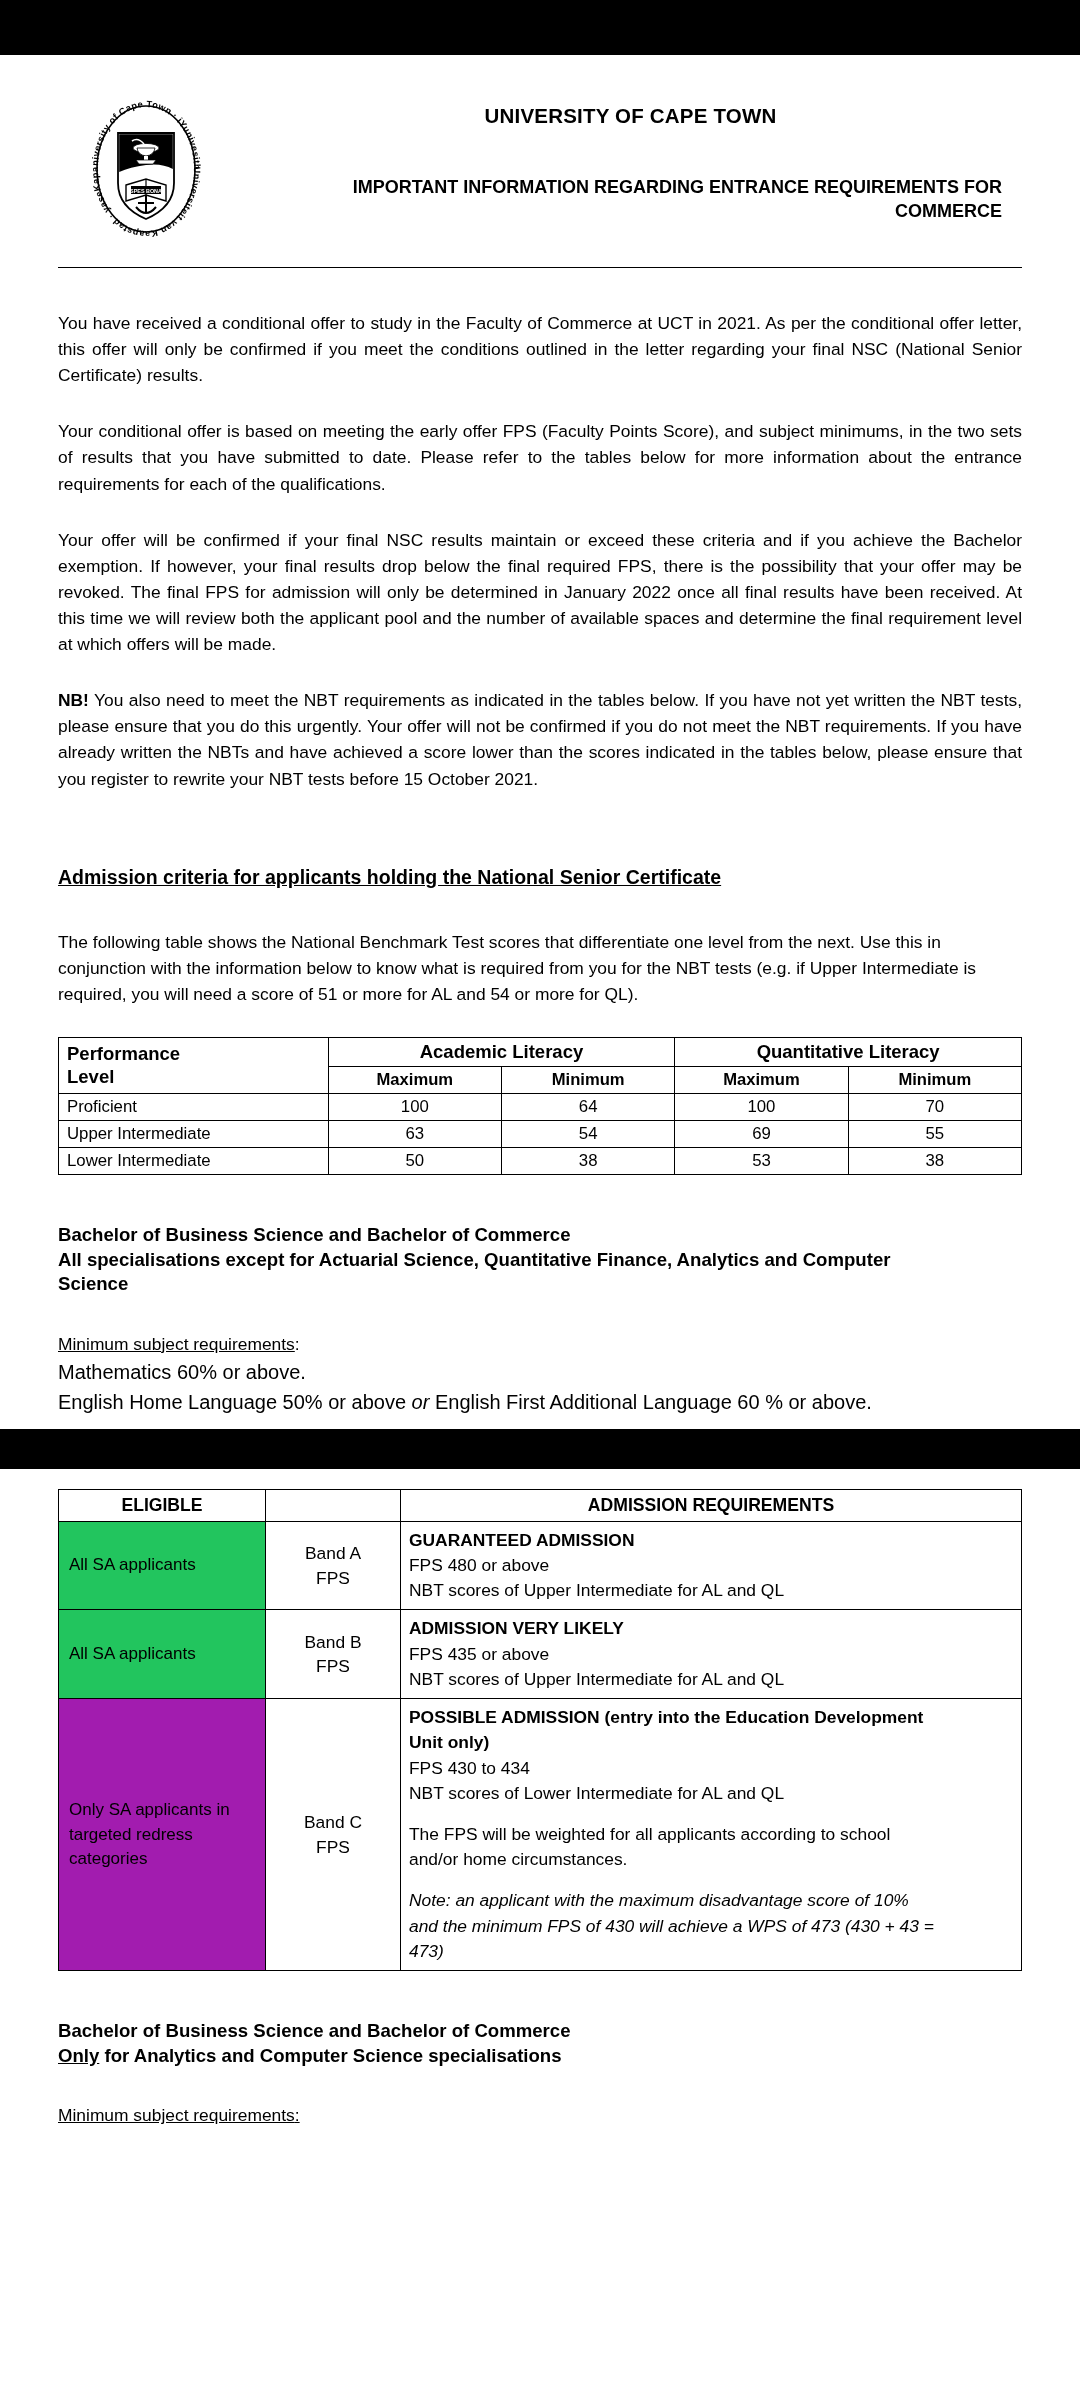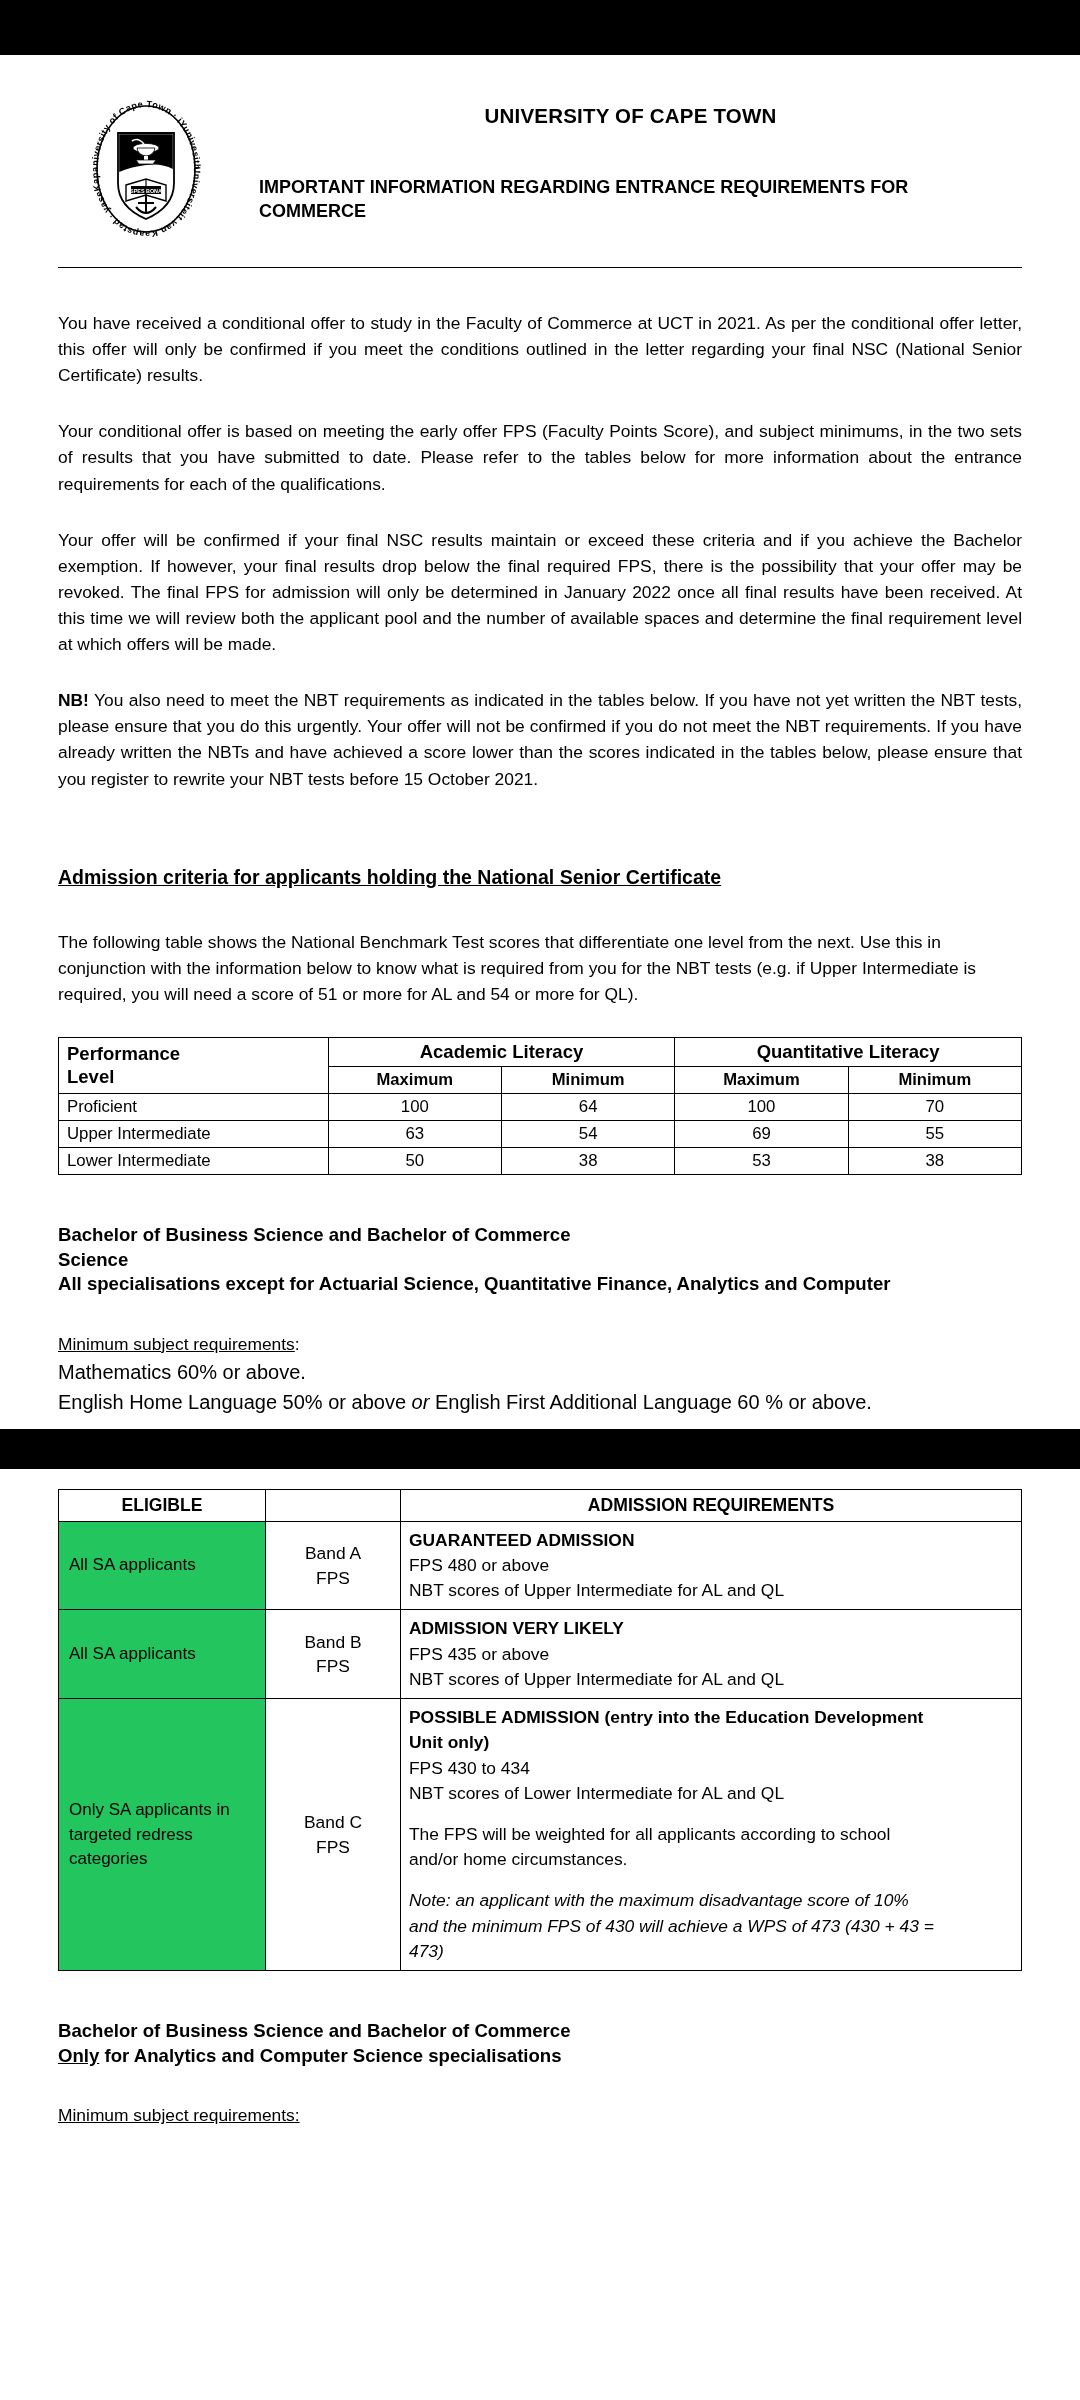--- a/index.html
+++ b/index.html
@@ -41,21 +41,21 @@
     padding-top:26px;
   }
   .h-title{
     text-align:center;
     font-weight:bold;
     font-size:20.5px;
     letter-spacing:0.2px;
     line-height:1.25;
   }
   .h-sub{
-    text-align:left;
+    text-align:right;
     font-weight:bold;
     font-size:18px;
     line-height:1.35;
     margin-top:46px;
     padding:0 10px;
   }
 
   hr.rule{
     border:0;
     border-top:1.6px solid #000;
@@ -150,21 +150,21 @@
     padding:6px 8px;
   }
   table.adm td.c-elig{
     width:190px;
     background:#22c55e;
     font-size:17px;
     line-height:1.42;
     vertical-align:middle;
     padding-left:10px;
   }
-  table.adm td.c-elig.dark{background:#22c55e;}
+  table.adm td.c-elig.dark{background:#a21caf;}
   table.adm td.c-band{
     width:118px;
     text-align:center;
     font-size:17.4px;
     line-height:1.42;
     vertical-align:middle;
   }
   table.adm td.c-req{
     font-size:17.4px;
     line-height:1.45;
@@ -292,22 +292,22 @@
           <td class="num">50</td>
           <td class="num">38</td>
           <td class="num">53</td>
           <td class="num">38</td>
         </tr>
       </tbody>
     </table>
 
     <div class="qual">
       <div class="ql-1">Bachelor of Business Science and Bachelor of Commerce</div>
+      <div class="ql-2">All specialisations except for Actuarial Science, Quantitative Finance, Analytics and Computer</div>
       <div class="ql-2">Science</div>
-      <div class="ql-2">All specialisations except for Actuarial Science, Quantitative Finance, Analytics and Computer</div>
 
       <div class="minreq">
         <div class="lbl"><span class="u">Minimum subject requirements</span><span>:</span></div>
         <div class="ln">Mathematics 60% or above.</div>
         <div class="ln"><span>English Home Language 50% or above </span><i>or</i><span> English First Additional Language 60 % or above.</span></div>
       </div>
     </div>
 
   </div>
 

